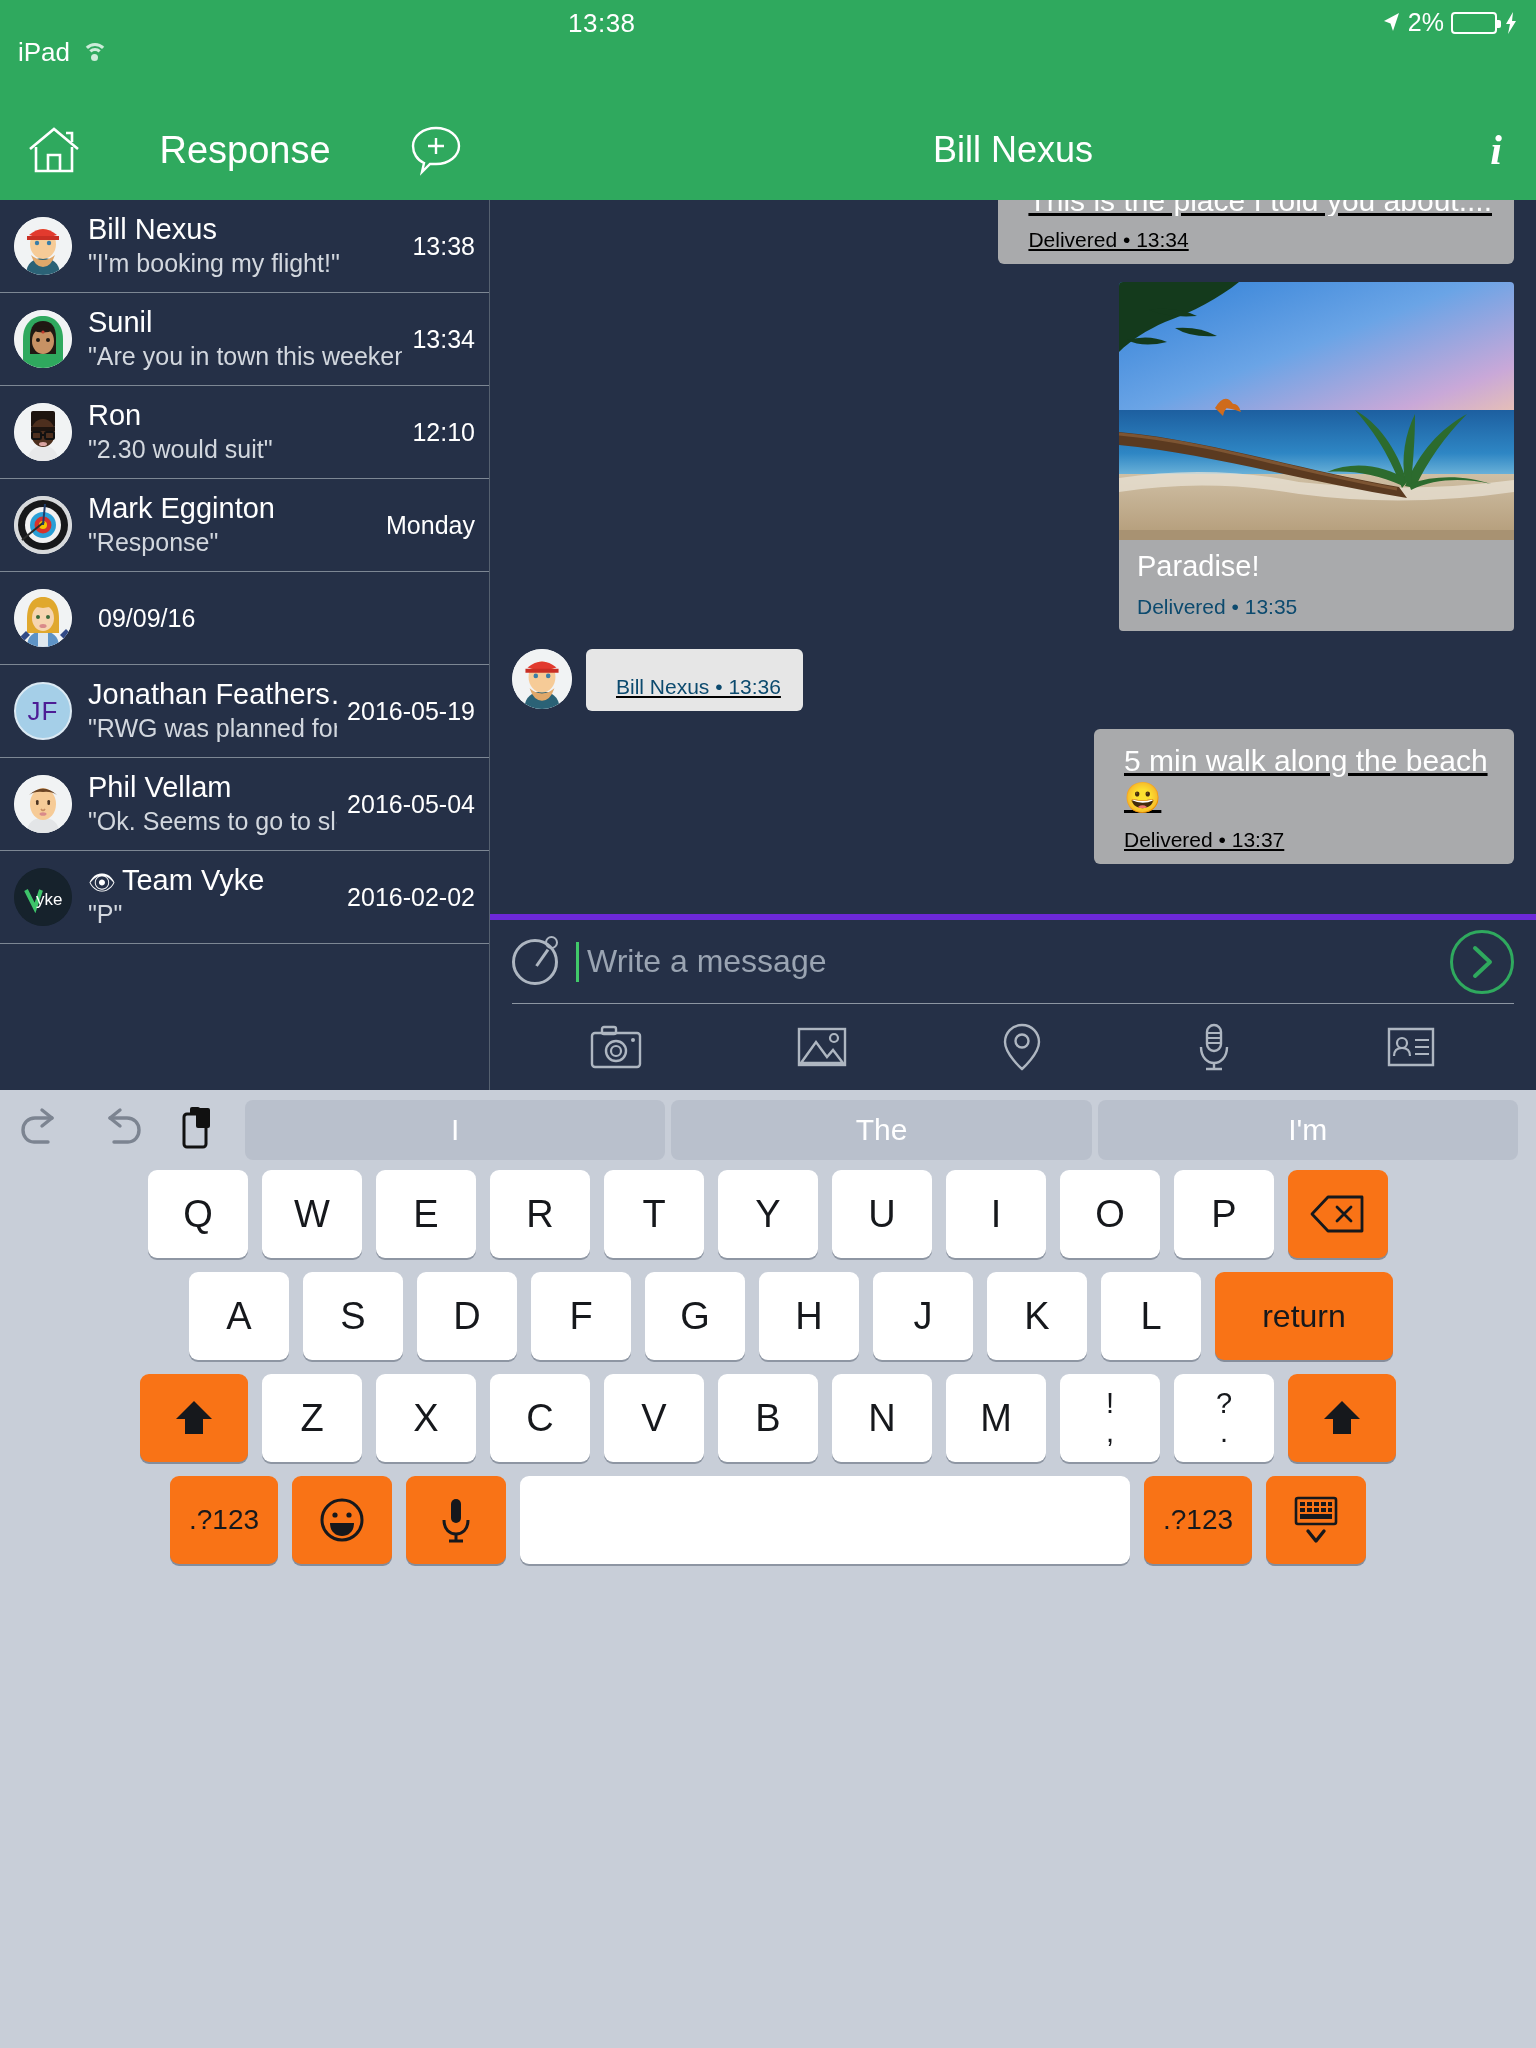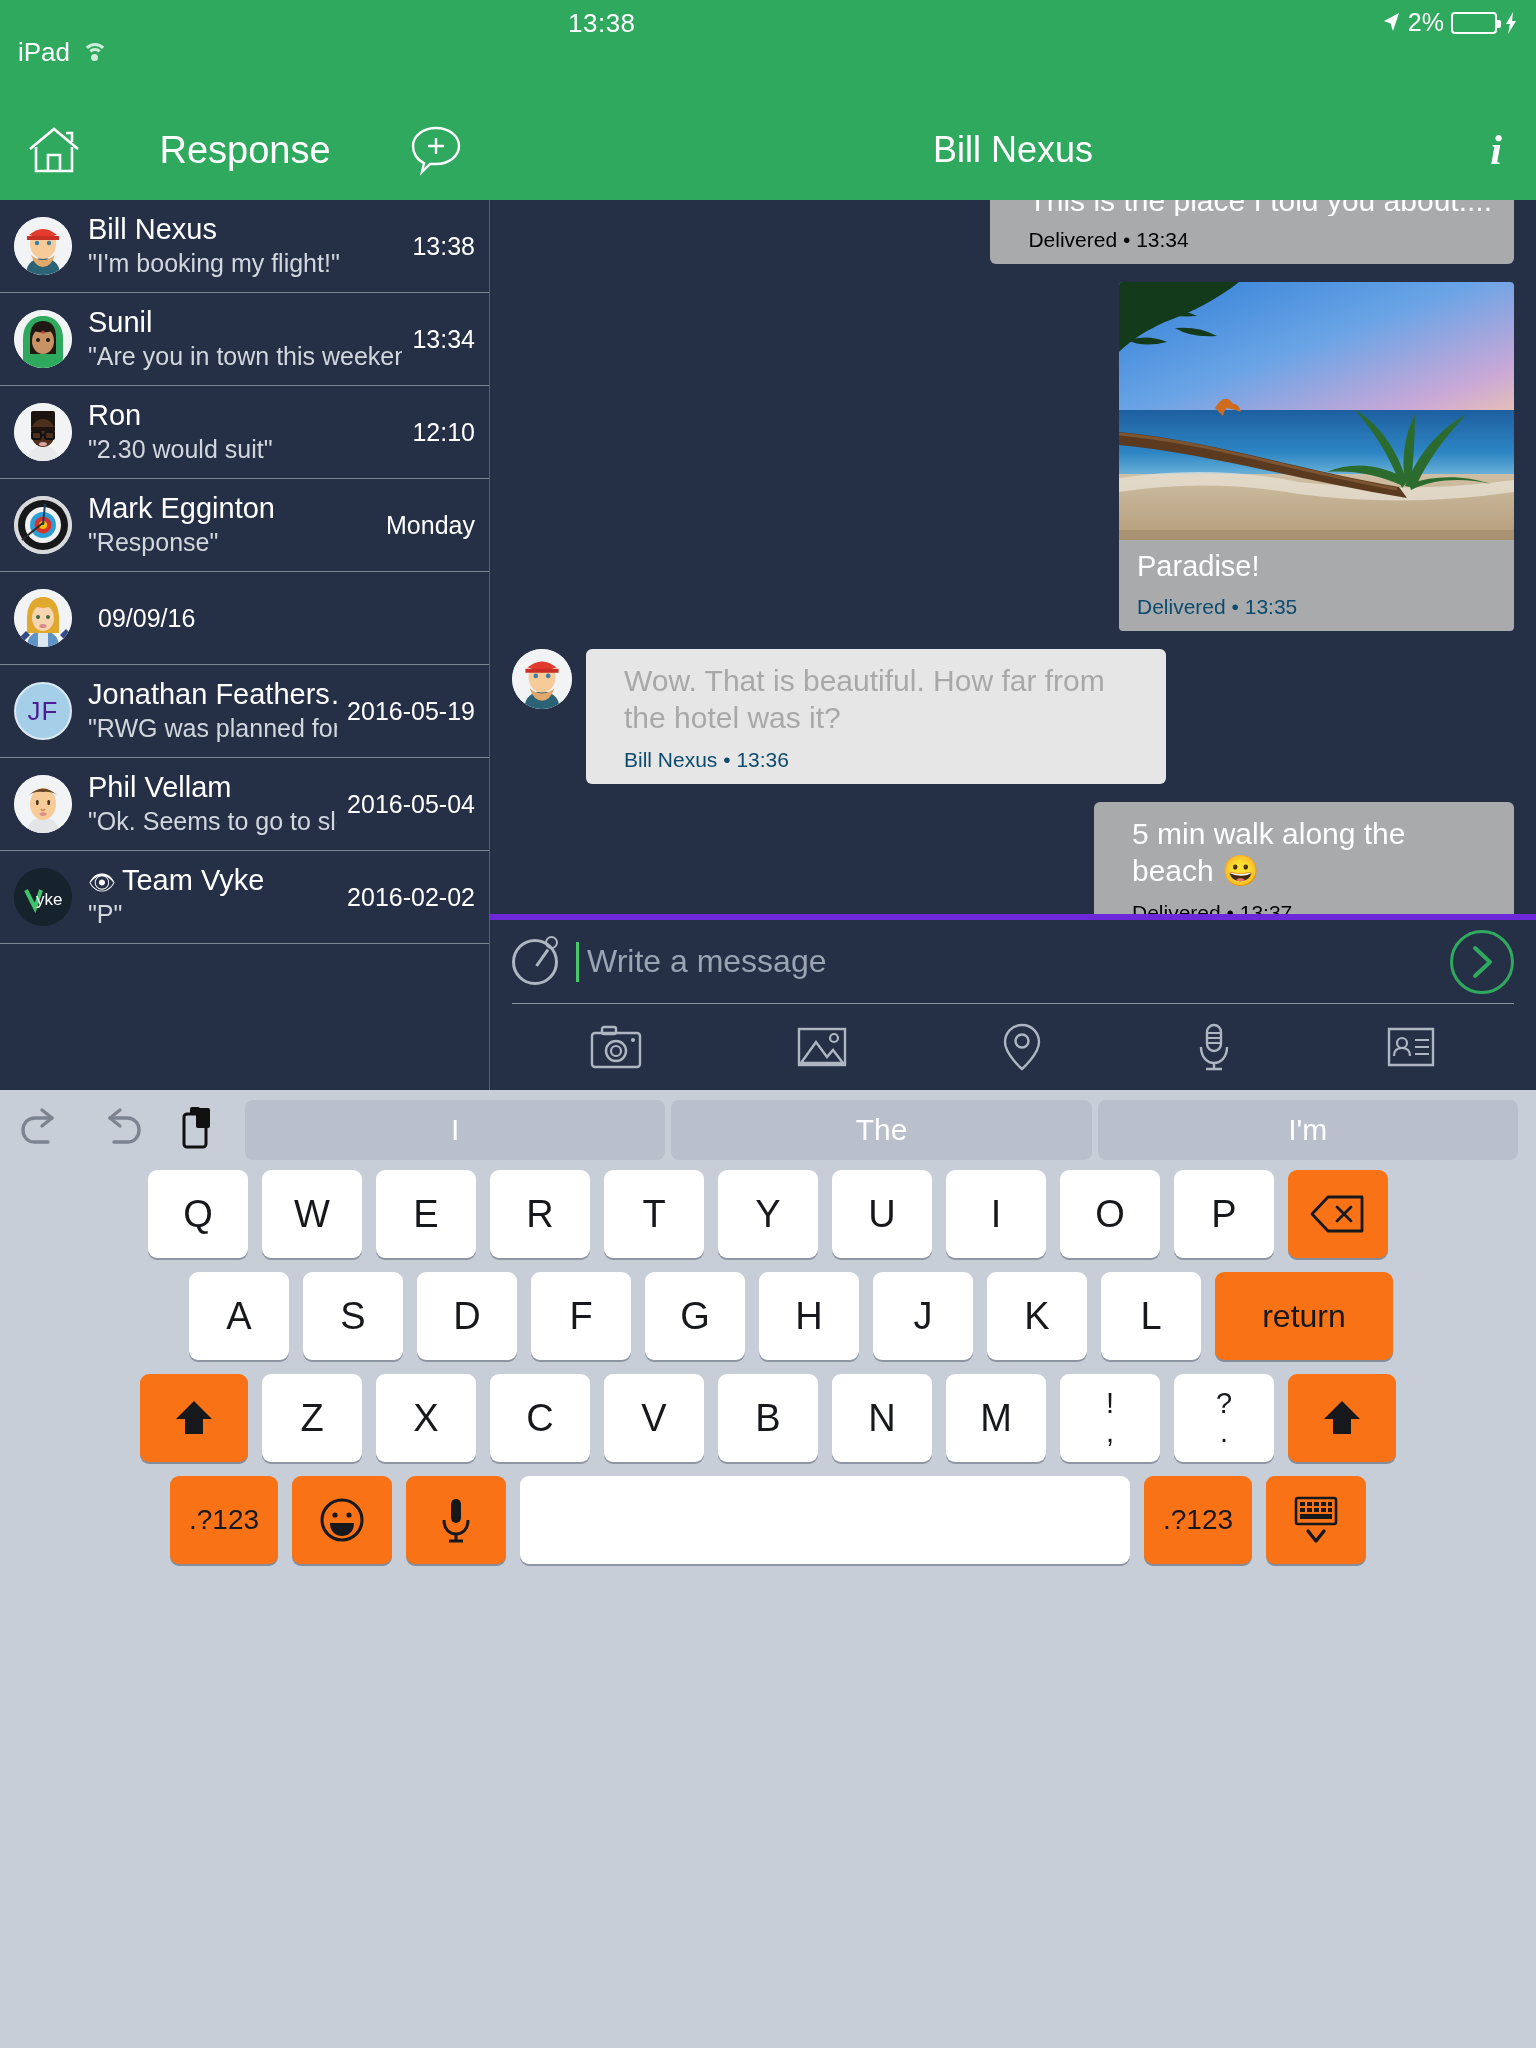--- a/index.html
+++ b/index.html
@@ -63,21 +63,21 @@
   .eye { font-size:22px; margin-right:6px; }
   .initials { font-size:26px; color:#4c1d95; font-weight:400; letter-spacing:1px;}
 
   
   .chat { width:1046px; background:#253047; position:relative; overflow:hidden; display:flex; flex-direction:column;}
   .msgs { flex:1; padding:0 22px 0 22px; overflow:hidden; position:relative;}
   .row { display:flex; margin-bottom:18px; }
   .row.out { justify-content:flex-end; }
   .row.in { justify-content:flex-start; align-items:flex-start; }
   .msg-av { width:60px; height:60px; border-radius:50%; background:#f0f2f4; flex:0 0 60px; margin-right:14px; overflow:hidden; position:relative;}
-  .bub { border-radius:6px; padding:14px 22px 12px 38px; max-width:640px; }
+  .bub { border-radius:6px; padding:14px 22px 12px 30px; max-width:640px;text-decoration:underline; }
   .bub.out { background:#a9aaac; }
   .bub.in  { background:#e6e6e6; }
   .bub.out .txt { color:#fff; font-size:30px; line-height:1.22; }
   .bub.in  .txt { color:#a8a8a8; font-size:30px; line-height:1.22; }
   .meta { font-size:21px; color:#0c4a6e; margin-top:12px; }
   .bub.out .meta { color:#000000; }
 
   .photo-wrap { width:395px; border-radius:4px; overflow:hidden; }
   .photo { width:395px; height:258px; position:relative; overflow:hidden; }
   .cap { background:#a9aaac; padding:10px 18px 12px 18px; }
@@ -400,21 +400,20 @@
               <path d="M12 58 C12 46 20 41 29 41 C38 41 46 46 46 58 Z" fill="#2b6276"></path>
               <ellipse cx="29" cy="27" rx="13" ry="15" fill="#f6cb97"></ellipse>
               <path d="M17 38 q12 10 24 0 q-4 12 -12 12 q-8 0 -12 -12" fill="#e0a86a"></path>
               <path d="M15 18 q14 -12 28 0 q-14 5 -28 0" fill="#e23a2e"></path>
               <path d="M13 19 h32 v4 h-32 z" fill="#c92f24"></path>
               <circle cx="23" cy="26" r="2.2" fill="#3a7ea8"></circle>
                 <circle cx="35" cy="26" r="2.2" fill="#3a7ea8"></circle>
             </svg>
           </div>
           <div class="bub in" style="max-width:580px;">
-            <div class="txt">Wow. That is beautiful. How far from the hotel was it?</div>
             <div class="meta">Bill Nexus • 13:36</div>
           </div>
         </div>
 
         <div class="row out">
           <div class="bub out" style="max-width:420px;">
             <div class="txt">5 min walk along the beach 😀</div>
             <div class="meta">Delivered • 13:37</div>
           </div>
         </div>

